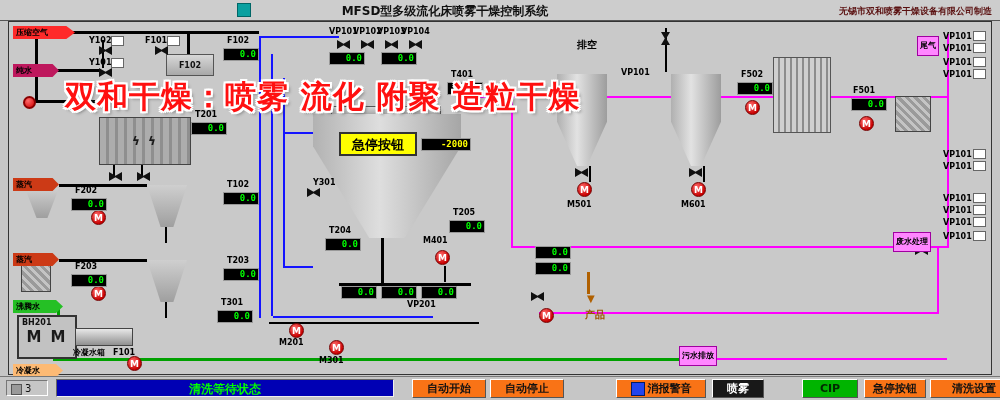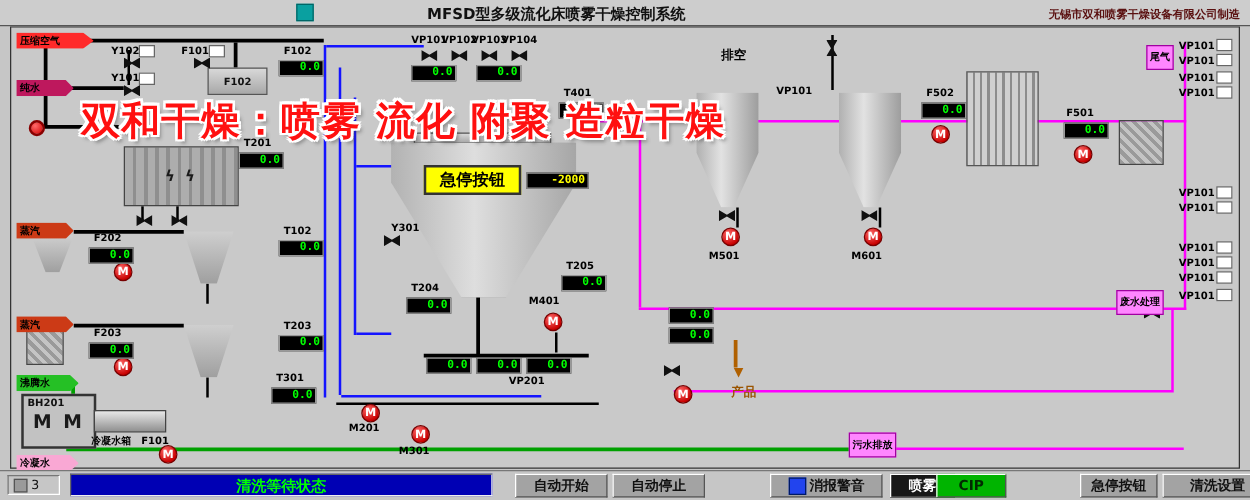--- a/index.html
+++ b/index.html
@@ -33,21 +33,21 @@
   .ind{position:absolute;width:11px;height:8px;background:#fff;border:1px solid #666;z-index:3;}
   .lamp{position:absolute;width:13px;height:13px;border-radius:50%;background:radial-gradient(circle at 35% 30%,#ff6a6a,#d00000);border:2px solid #800;z-index:3;box-sizing:border-box;}
   .feed{position:absolute;height:13px;clip-path:polygon(0 0,86% 0,100% 50%,86% 100%,0 100%);font-size:8px;font-weight:bold;line-height:13px;padding:0 8px 0 3px;color:#000;z-index:3;box-sizing:border-box;white-space:nowrap;overflow:hidden;}
   #estop{position:absolute;left:330px;top:110px;width:78px;height:24px;background:#ffff00;border:2px solid #333;color:#000;font-size:13px;font-weight:bold;text-align:center;line-height:21px;z-index:10;box-sizing:border-box;}
   #watermark{position:absolute;left:56px;top:54px;font-size:31px;font-weight:bold;color:#ff1010;letter-spacing:1px;z-index:50;white-space:nowrap;
     text-shadow:-2px -2px 0 #fff,2px -2px 0 #fff,-2px 2px 0 #fff,2px 2px 0 #fff,0 -2px 0 #fff,0 2px 0 #fff,-2px 0 0 #fff,2px 0 0 #fff,3px 3px 3px rgba(60,60,60,.45);}
   #footer{position:absolute;left:0;top:376px;width:1000px;height:24px;background:#c6c6c6;border-top:1px solid #777;z-index:5;}
   #counter{position:absolute;left:6px;top:3px;width:42px;height:16px;border:1px solid;border-color:#777 #fff #fff #777;font-size:10px;line-height:16px;padding-left:4px;color:#111;box-sizing:border-box;}
   .counter-icon{display:inline-block;width:9px;height:9px;background:#9a9a9a;border:1px solid #555;margin-right:3px;vertical-align:middle;}
   #statusbar{position:absolute;left:56px;top:2px;width:338px;height:18px;background:#0000b4;border:1px solid;border-color:#666 #eee #eee #666;color:#00ff00;font-size:12px;font-weight:bold;text-align:center;line-height:18px;box-sizing:border-box;}
-  .fbtn{position:absolute;top:2px;height:19px;border:1px solid;border-color:#fff #555 #555 #fff;background:#a3a3a3;font-size:11px;font-weight:bold;color:#111;display:flex;align-items:center;justify-content:center;gap:3px;box-sizing:border-box;}
+  .fbtn{position:absolute;top:2px;height:19px;border:1px solid;border-color:#fff #555 #555 #fff;background:#f97316;font-size:11px;font-weight:bold;color:#111;display:flex;align-items:center;justify-content:center;gap:3px;box-sizing:border-box;}
   .fbtn.dark{background:#181818;color:#fff;}
   .fbtn.green{background:#00b400;color:#002a00;}
   .btn-icon{width:12px;height:12px;background:#2244ee;border:1px solid #001a66;display:inline-block;}
 </style>
 </head>
 <body>
 
 <div id="titlebar">
   <div id="win-icon"></div>
   <div id="title">MFSD型多级流化床喷雾干燥控制系统</div>
@@ -112,21 +112,21 @@
     <div class="equip bhbox" style="left: 8px; top: 293px; width: 60px; height: 44px;">
       <span class="eq-glyph">M M</span>
       <span class="eq-label">BH201</span>
     </div>
     <div class="equip tank" style="left: 66px; top: 306px; width: 58px; height: 18px;"></div>
     <div class="feed" style="left: 4px; top: 4px; width: 62px; background: rgb(255, 42, 42);">压缩空气</div>
     <div class="feed" style="left: 4px; top: 42px; width: 46px; background: #be185d;">纯水</div>
     <div class="feed" style="left: 4px; top: 156px; width: 46px; background: rgb(204, 58, 22);">蒸汽</div>
     <div class="feed" style="left: 4px; top: 231px; width: 46px; background: rgb(204, 58, 22);">蒸汽</div>
     <div class="feed" style="left: 4px; top: 278px; width: 50px; background: rgb(37, 192, 37);">沸腾水</div>
-    <div class="feed" style="left: 4px; top: 342px; width: 50px; background: #f9a8d4;">冷凝水</div>
+    <div class="feed" style="left: 4px; top: 342px; width: 50px; background: #fdba74;">冷凝水</div>
     <div class="lamp" style="left: 14px; top: 74px;"></div>
     <div class="valve" style="left: 90px; top: 24px; transform: none;"></div>
     <div class="valve" style="left: 146px; top: 24px; transform: none;"></div>
     <div class="valve" style="left: 90px; top: 46px; transform: none;"></div>
     <div class="valve" style="left: 328px; top: 18px; transform: none;"></div>
     <div class="valve" style="left: 352px; top: 18px; transform: none;"></div>
     <div class="valve" style="left: 376px; top: 18px; transform: none;"></div>
     <div class="valve" style="left: 400px; top: 18px; transform: none;"></div>
     <div class="valve" style="left: 100px; top: 150px; transform: none;"></div>
     <div class="valve" style="left: 128px; top: 150px; transform: none;"></div>
@@ -236,21 +236,21 @@
     <div class="fbtn gray" style="left: 490px; width: 74px;">
       <span>自动停止</span>
     </div>
     <div class="fbtn gray" style="left: 616px; width: 90px;">
       <span class="btn-icon"></span>
       <span>消报警音</span>
     </div>
     <div class="fbtn dark" style="left: 712px; width: 52px;">
       <span>喷雾</span>
     </div>
-    <div class="fbtn green" style="left: 749px; width: 56px;">
+    <div class="fbtn green" style="left: 802px; width: 56px;">
       <span>CIP</span>
     </div>
     <div class="fbtn gray" style="left: 864px; width: 62px;">
       <span>急停按钮</span>
     </div>
     <div class="fbtn gray" style="left: 930px; width: 88px;">
       <span>清洗设置</span>
     </div>
   </div>
 

